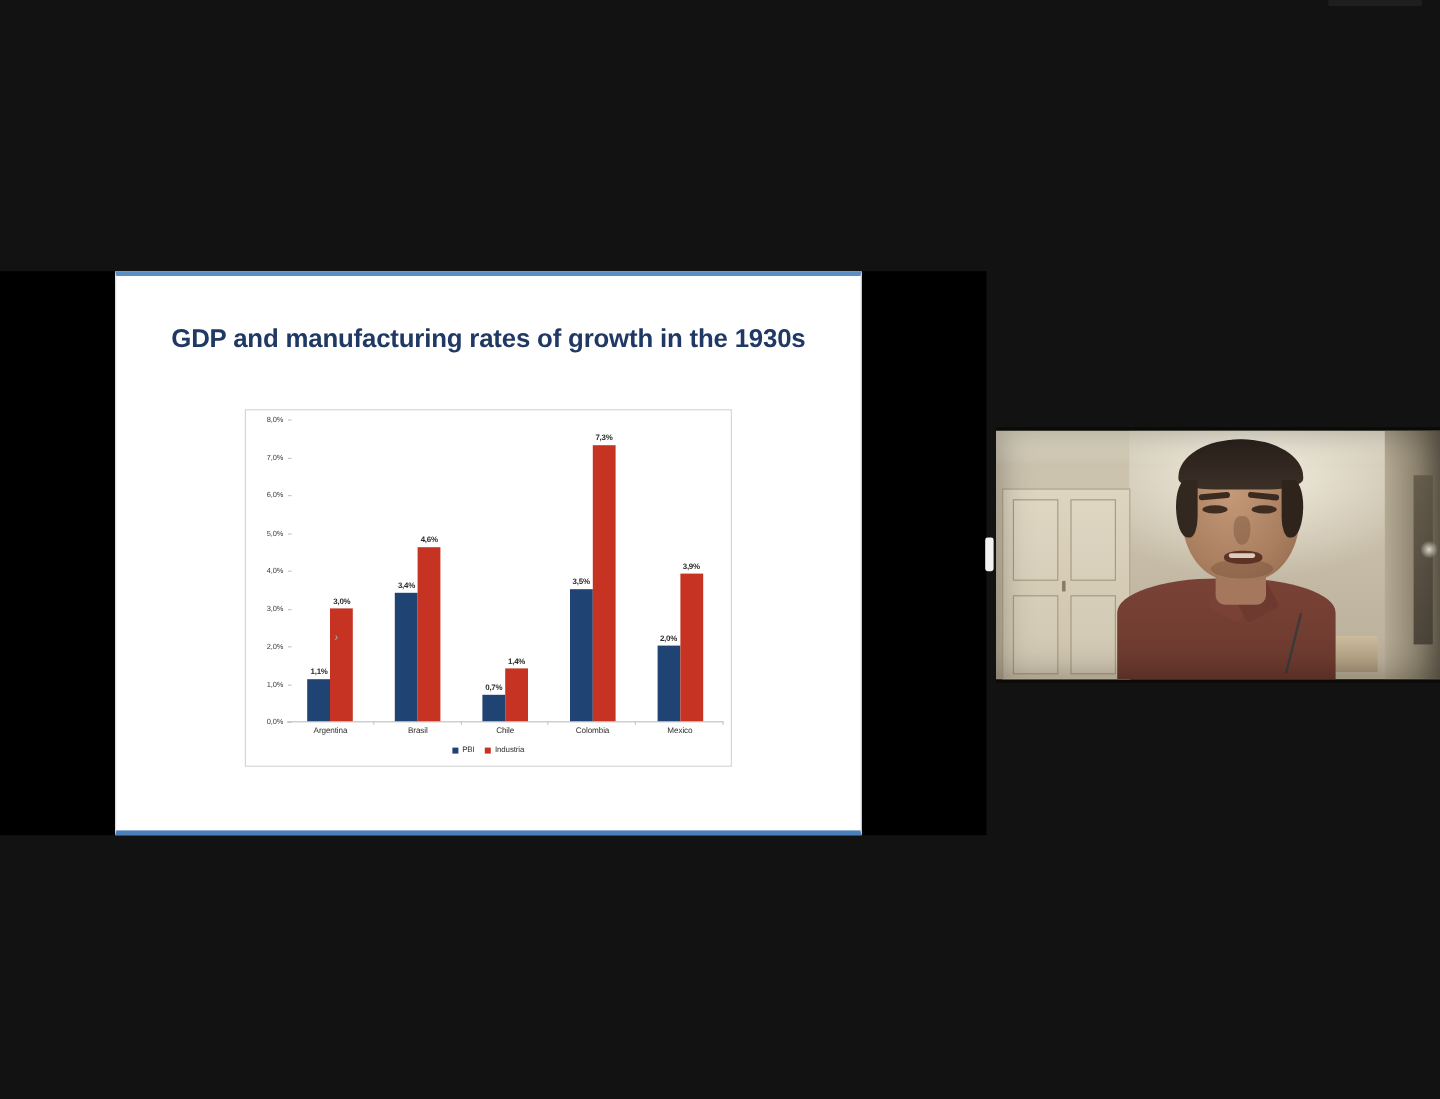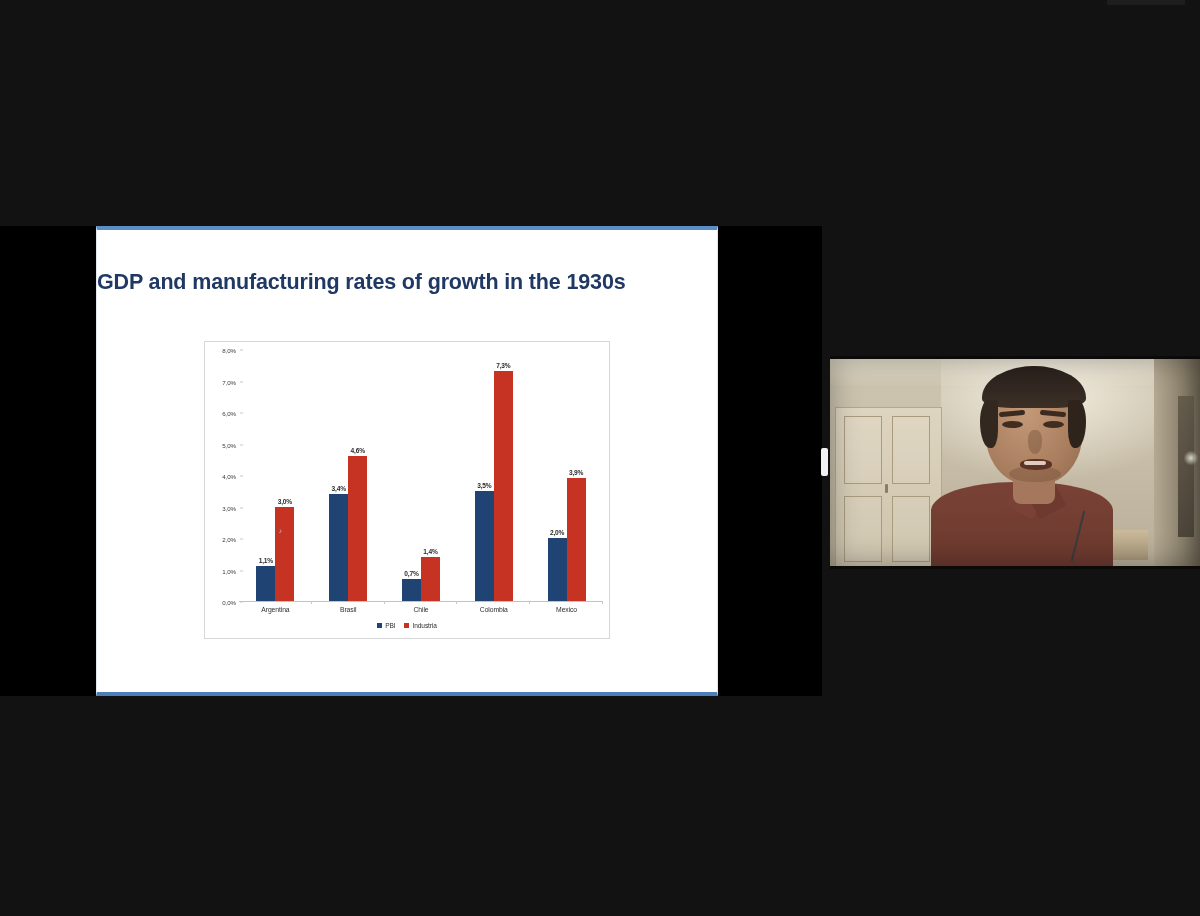--- a/index.html
+++ b/index.html
@@ -40,21 +40,21 @@
     background:#ffffff;
     border-top:4px solid #5b8ec4;
     border-bottom:4px solid #4a7fba;
     border-left:1px solid #dfe6ee;
     border-right:1px solid #dfe6ee;
   }
 
   .slide-title {
     position:absolute;
     top:40px; left:0; right:0;
-    text-align:left;
+    text-align:center;
     font-size:21.5px;
     font-weight:bold;
     color:#1f3864;
     letter-spacing:-0.15px;
     font-family:"Liberation Sans", sans-serif;
   }
 
   .slide-pagenum {
     position:absolute;
     bottom:16px; left:0; right:0;

